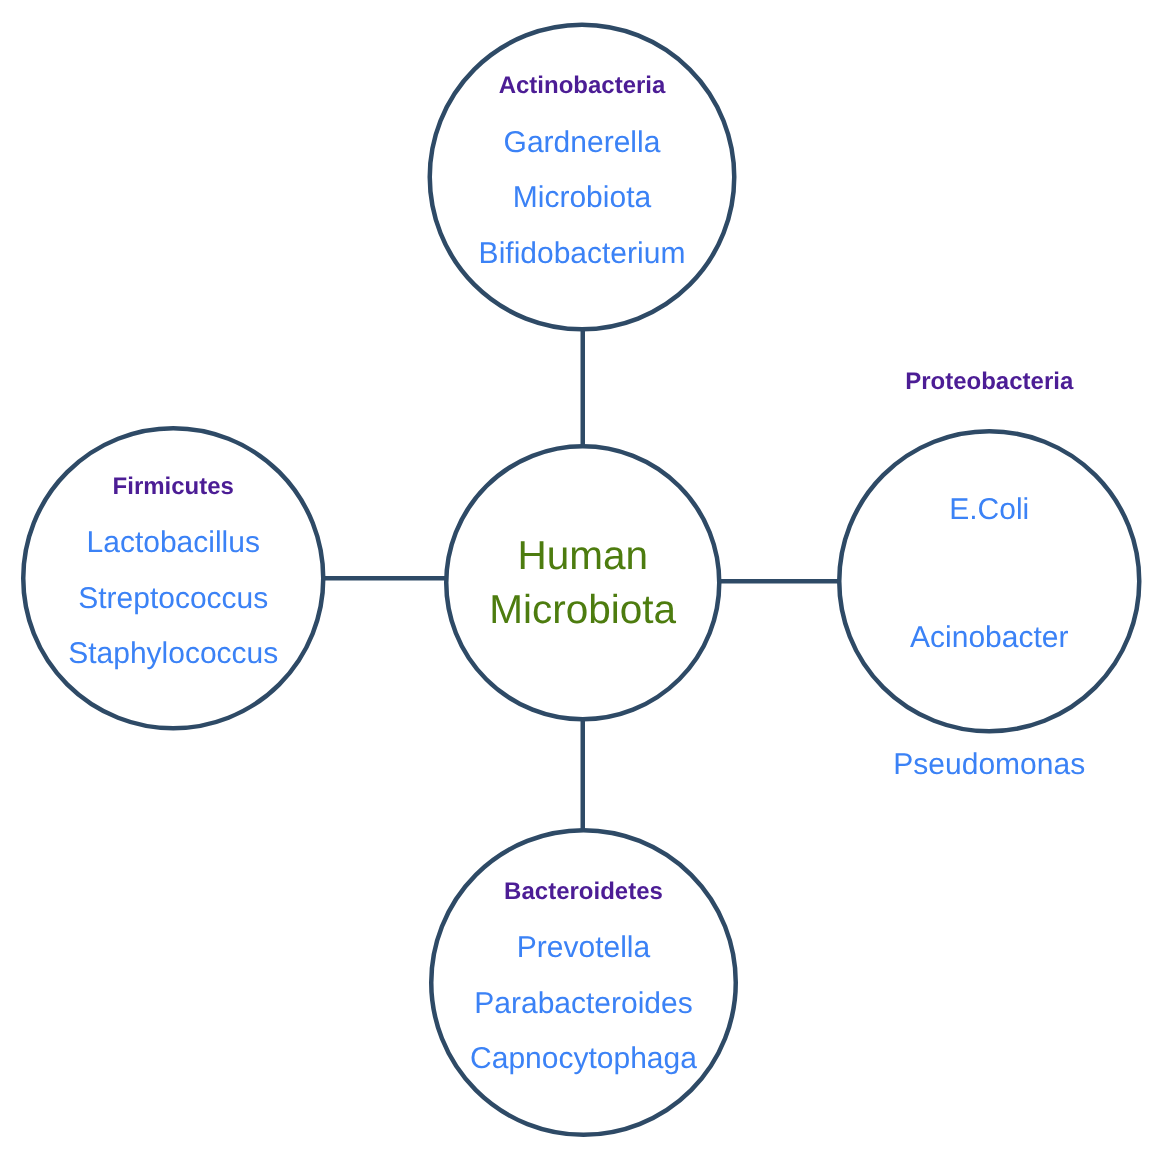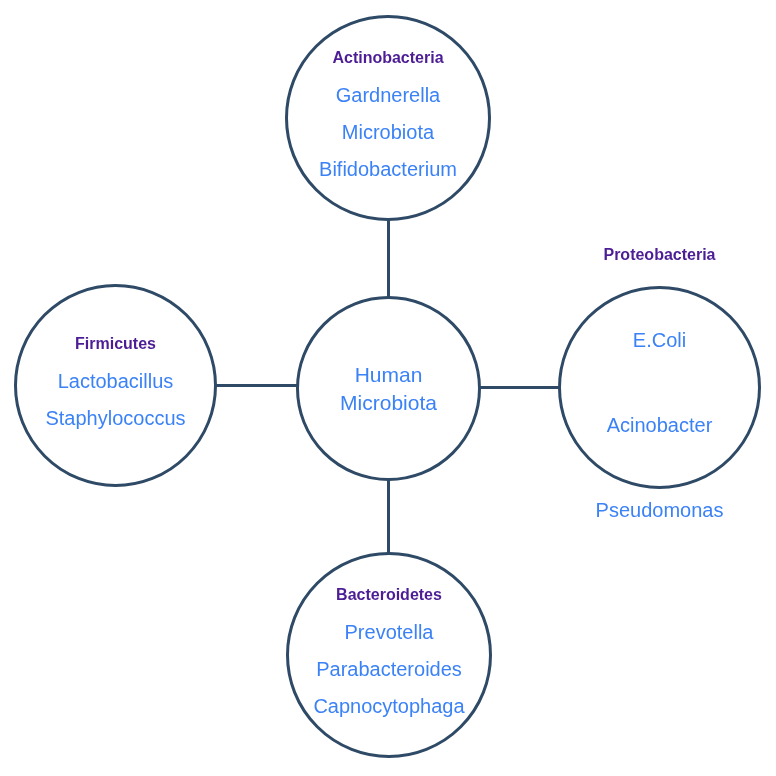--- a/index.html
+++ b/index.html
@@ -41,22 +41,22 @@
     font-size: 16px;
     color: #4c1d95;
     margin-bottom: 10px;
   }
   .node-item {
     font-size: 20px;
     color: #3b82f6;
     line-height: 1.85;
   }
   .center-label {
-    font-size: 21px;
-    color: #3b82f6;
+    font-size: 27px;
+    color: #4d7c0f;
     line-height: 1.3;
     width: 150px;
   }
 
   
   .pos-top    { left: 285px; top: 15px;  width: 206px; height: 206px; }
   .pos-left   { left: 14px;  top: 284px; width: 203px; height: 203px; }
   .pos-center { left: 296px; top: 296px; width: 185px; height: 185px; }
   .pos-right  { left: 558px; top: 286px; width: 203px; height: 203px; gap: 48px; }
   .pos-bottom { left: 286px; top: 552px; width: 206px; height: 206px; }
@@ -84,20 +84,21 @@
   <div class="circle pos-top">
     <div class="node-title">Actinobacteria</div>
     <div class="node-item">Gardnerella</div>
     <div class="node-item">Microbiota</div>
     <div class="node-item">Bifidobacterium</div>
   </div>
 
   <div class="circle pos-left">
     <div class="node-title">Firmicutes</div>
     <div class="node-item">Lactobacillus</div>
+    <div class="node-item">Streptococcus</div>
     <div class="node-item">Staphylococcus</div>
   </div>
 
   <div class="circle pos-right">
     <div class="node-title">Proteobacteria</div>
     <div class="node-item">E.Coli</div>
     <div class="node-item">Acinobacter</div>
     <div class="node-item">Pseudomonas</div>
   </div>
 

